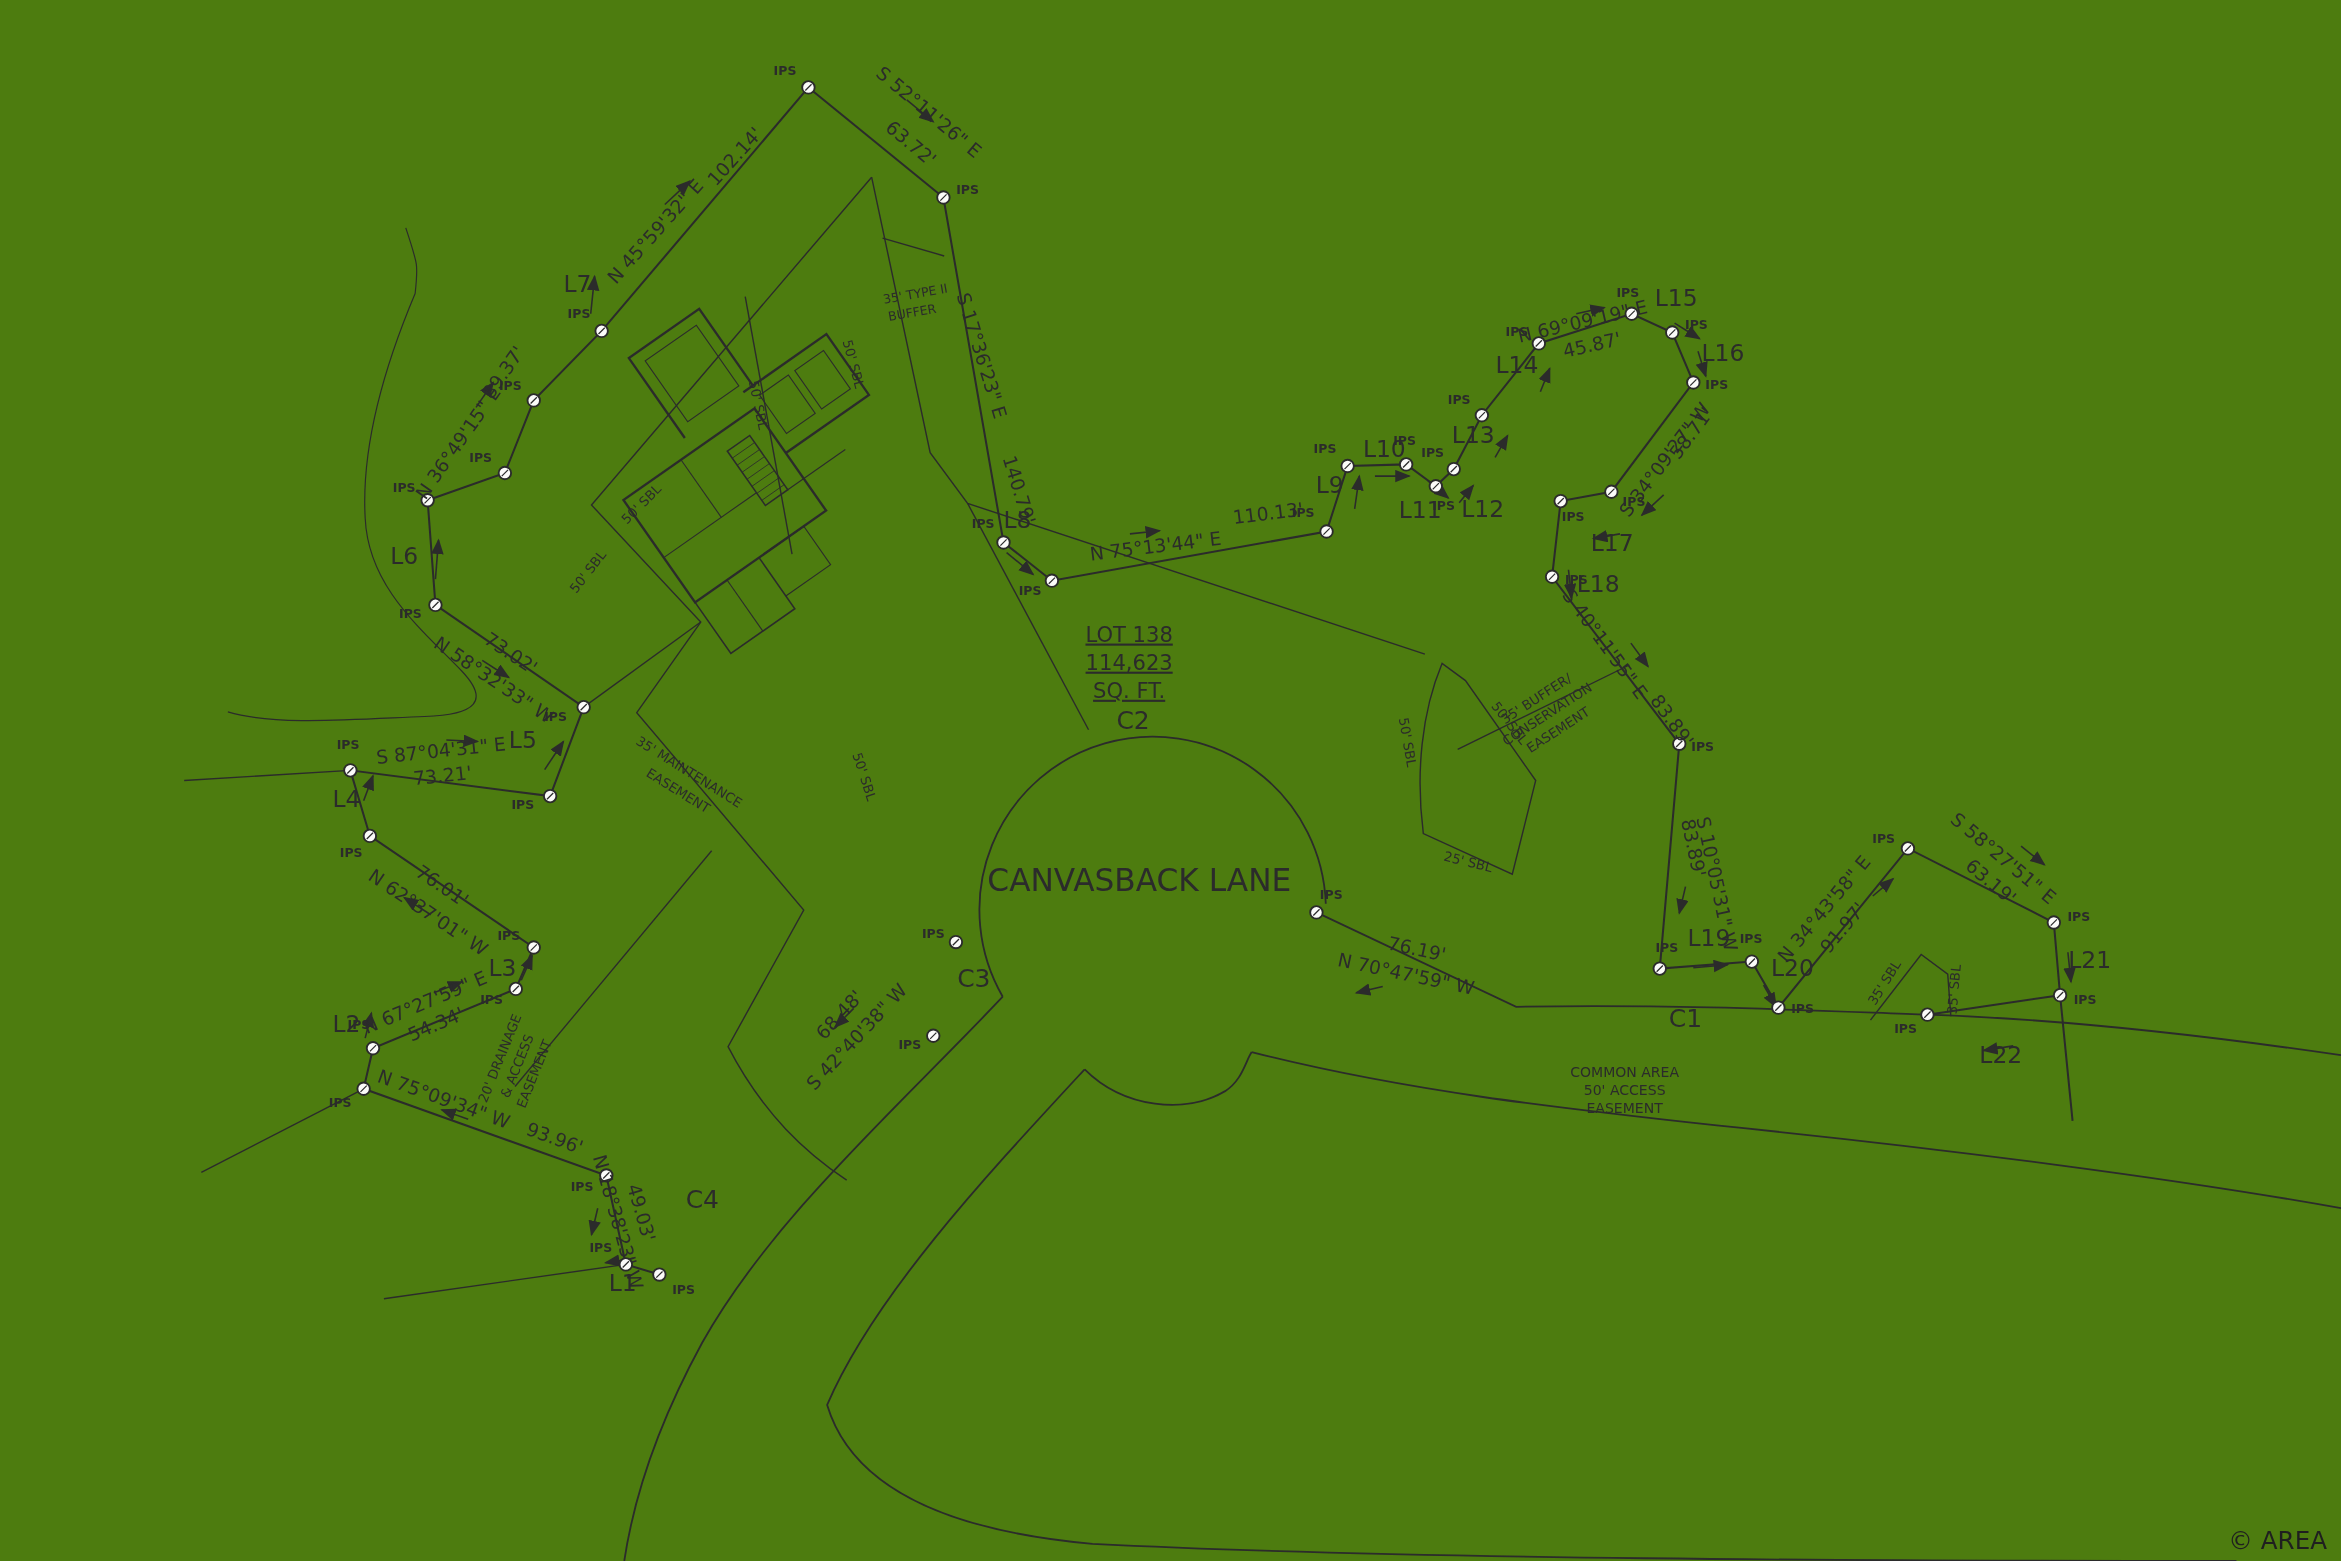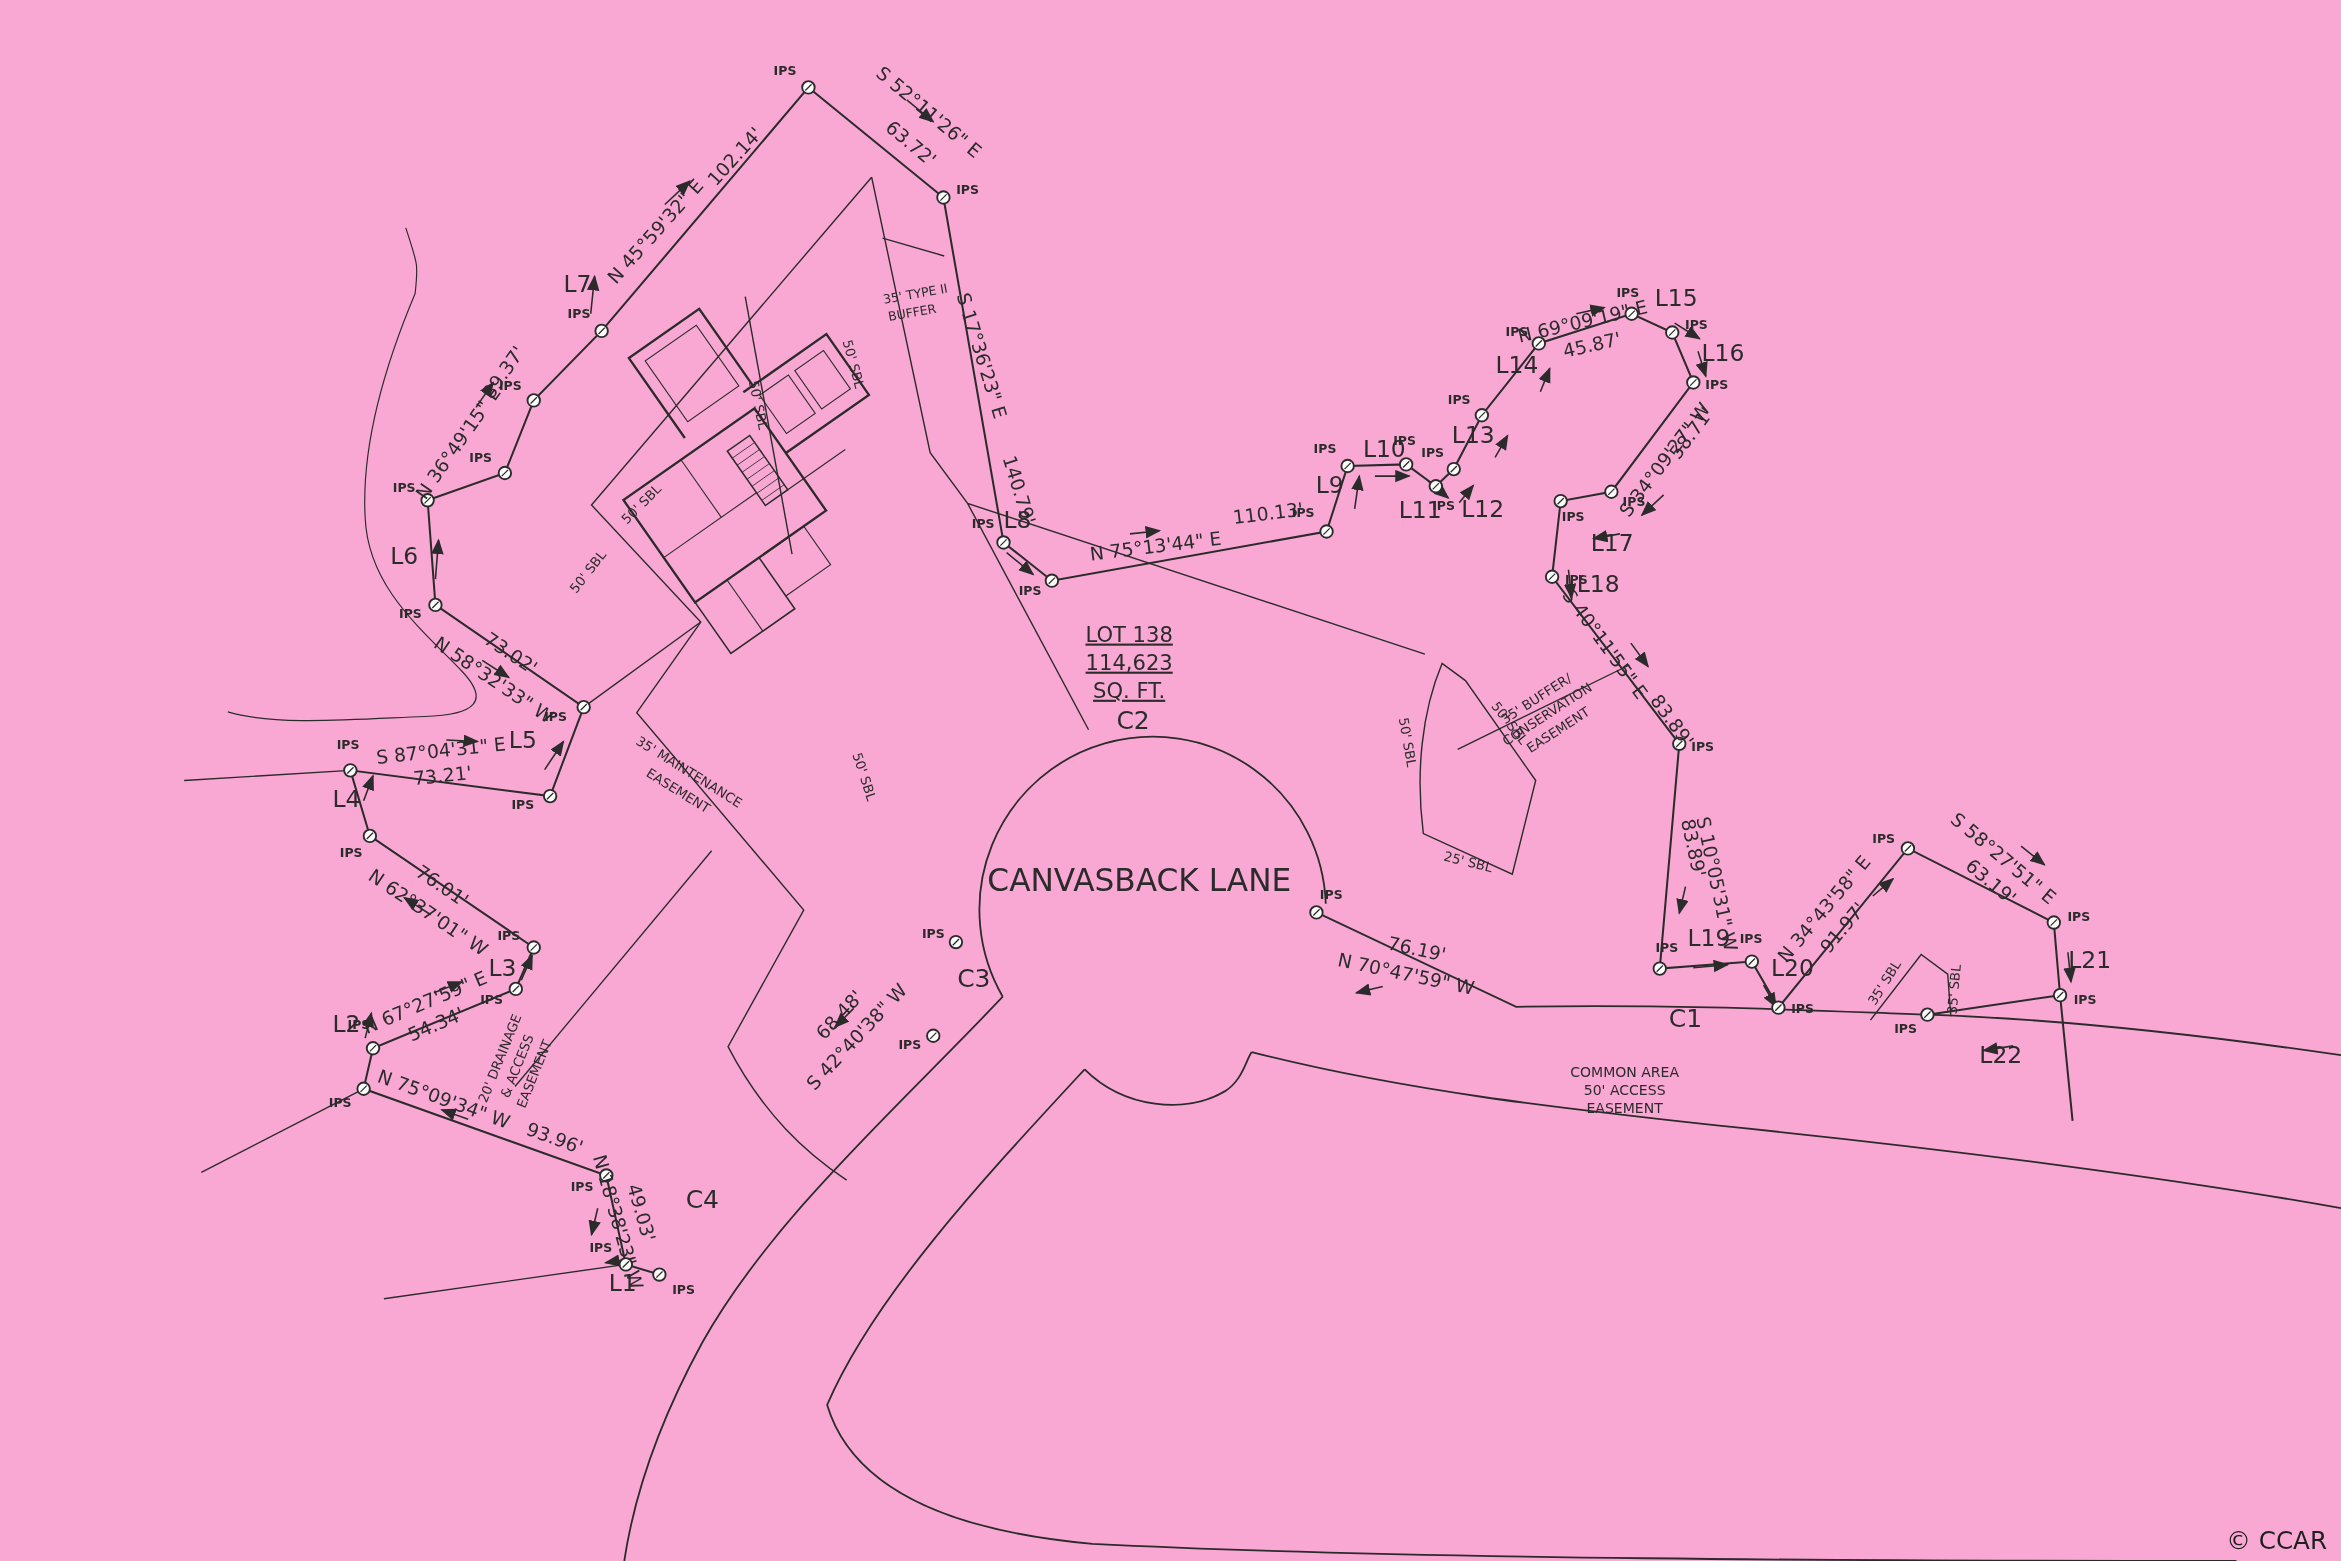--- a/index.html
+++ b/index.html
@@ -1,16 +1,16 @@
 <!DOCTYPE html>
 <html style="font-size:12.5px"><head>
 <meta charset="utf-8">
 <style>
   html,body{margin:0;padding:0;background:#e8e8e6;}
-  .sheet{position:relative;width:100vw;height:100vh;background:#f9a8d4;overflow:hidden;
+  .sheet{position:relative;width:100vw;height:100vh;background:#4d7c0f;overflow:hidden;
          font-family:"DejaVu Sans",sans-serif;text-decoration:underline;}
   svg{position:absolute;inset:0;width:100%;height:100%;}
   .plat-line{fill:none;stroke:#2b2b2b;}
   text{fill:#2b2b2b;}
   .credit{position:absolute;right:0.6%;bottom:0.4%;font-size:1.05vw;color:#1f1f1f;
           font-family:"DejaVu Sans",sans-serif;}
 </style>
 </head>
 <body>
 
@@ -429,15 +429,15 @@
         <text x="826" y="650" font-size="17" text-anchor="middle" transform="rotate(-45 826 650)">50' SBL</text>
         <text x="1102" y="997" font-size="17" text-anchor="middle" transform="rotate(72 1102 997)">50' SBL</text>
         <text x="1930" y="930" font-size="17" text-anchor="middle" transform="rotate(52 1930 930)">50' SBL</text>
         <text x="1798" y="952" font-size="17" text-anchor="middle" transform="rotate(80 1798 952)">50' SBL</text>
         <text x="1880" y="1110" font-size="17" text-anchor="middle" transform="rotate(14 1880 1110)">25' SBL</text>
         <text x="2420" y="1262" font-size="17" text-anchor="middle" transform="rotate(-58 2420 1262)">35' SBL</text>
         <text x="2510" y="1268" font-size="17" text-anchor="middle" transform="rotate(-85 2510 1268)">35' SBL</text>
       </g>
   </svg>
 
-  <div class="credit">© CCAR</div>
+  <div class="credit">© AREA</div>
 </div>
 
 
 </body></html>

